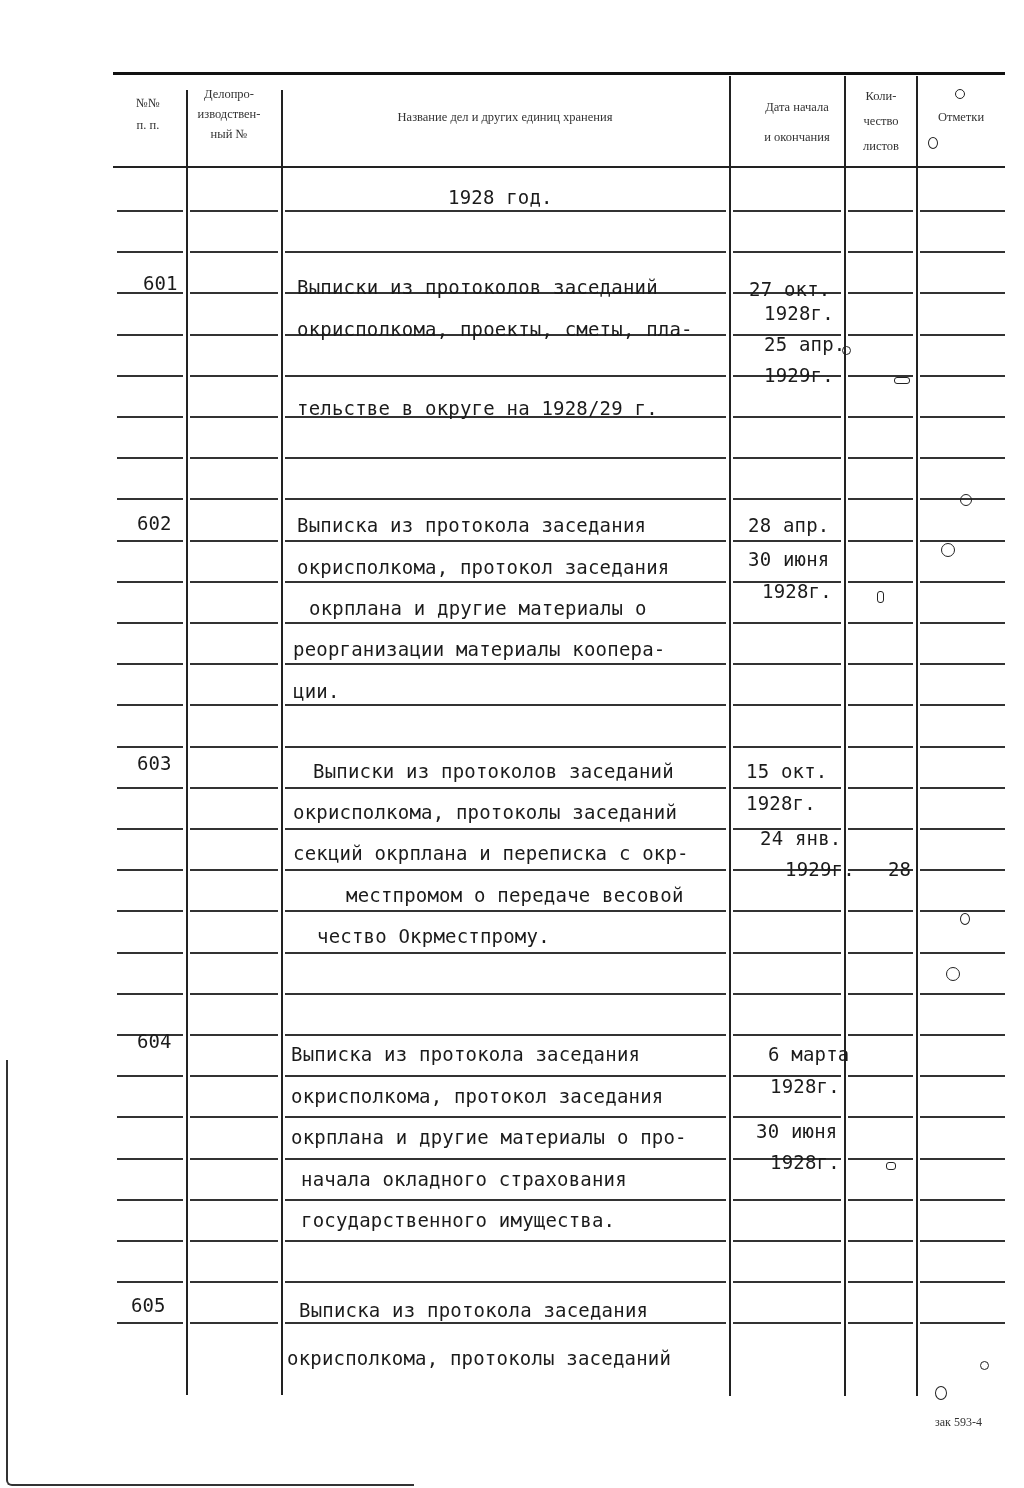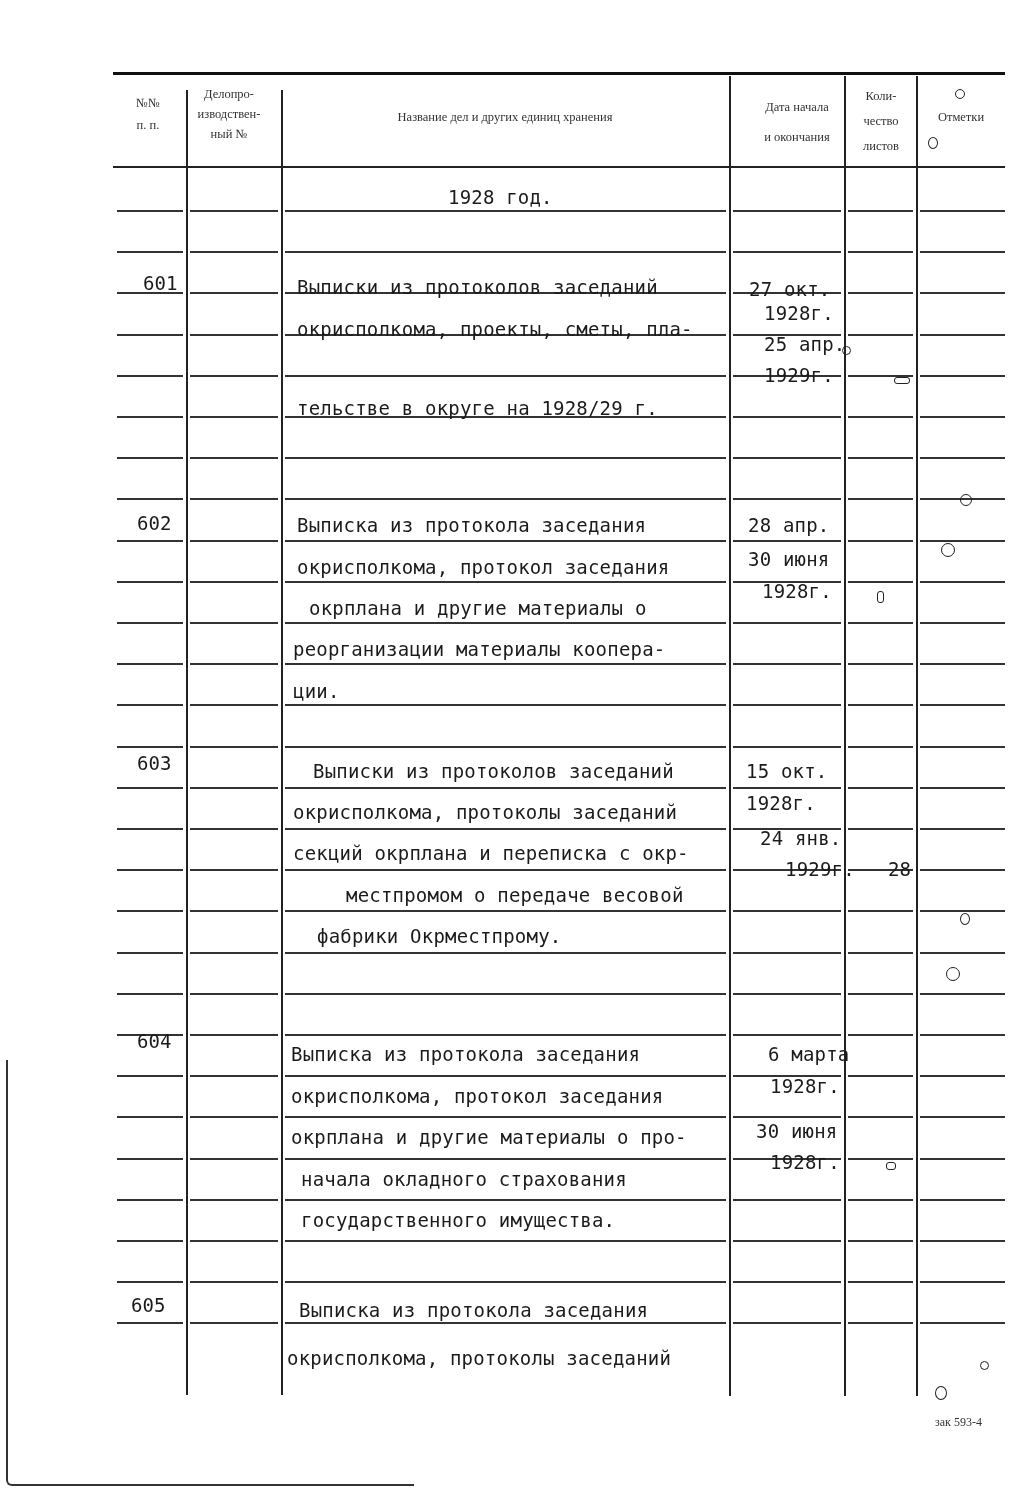--- a/index.html
+++ b/index.html
@@ -254,21 +254,21 @@
   <div class="txt" style="left:762px; top:580px;">1928г.</div>
   <div class="dash" style="left:877px; top:591px; width:5px; height:10px;"></div>
   <div class="mark" style="left:960px; top:494px; width:10px; height:10px;"></div>
   <div class="mark" style="left:941px; top:543px; width:12px; height:12px;"></div>
 
   <div class="num" style="left:137px; top:752px;">603</div>
   <div class="txt u" style="left:313px; top:760px;">Выписки из протоколов заседаний</div>
   <div class="txt u" style="left:293px; top:801px;">окрисполкома, протоколы заседаний</div>
   <div class="txt u" style="left:293px; top:842px;">секций окрплана и переписка с окр-</div>
   <div class="txt u" style="left:305px; top:884px;margin-left:41px;">местпромом о передаче весовой</div>
-  <div class="txt u" style="left:317px; top:925px;">фабрики Окрместпрому.</div>
+  <div class="txt u" style="left:317px; top:925px;">чество Окрместпрому.</div>
   <div class="txt" style="left:746px; top:760px;">15 окт.</div>
   <div class="txt" style="left:746px; top:792px;">1928г.</div>
   <div class="txt" style="left:760px; top:827px;">24 янв.</div>
   <div class="txt" style="left:785px; top:858px;">1929г.</div>
   <div class="num" style="left:888px; top:858px;">28</div>
   <div class="mark" style="left:960px; top:913px; width:8px; height:10px;"></div>
   <div class="mark" style="left:946px; top:967px; width:12px; height:12px;"></div>
 
   <div class="num" style="left:137px; top:1030px;">604</div>
   <div class="txt u" style="left:291px; top:1043px;">Выписка из протокола заседания</div>

